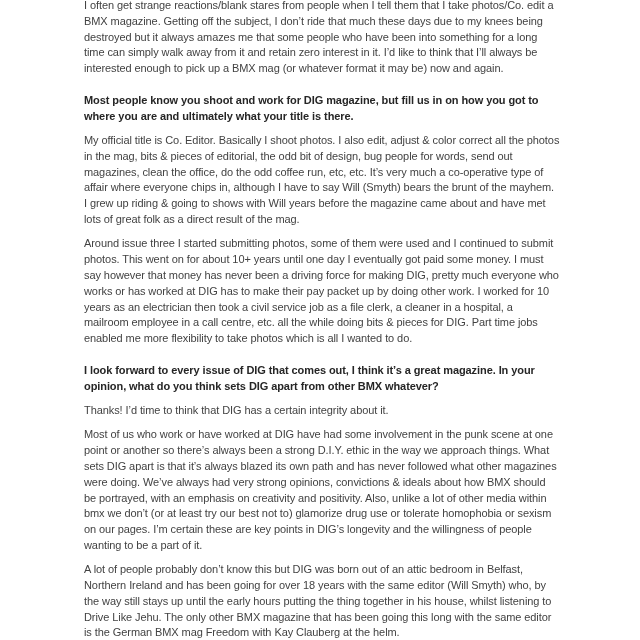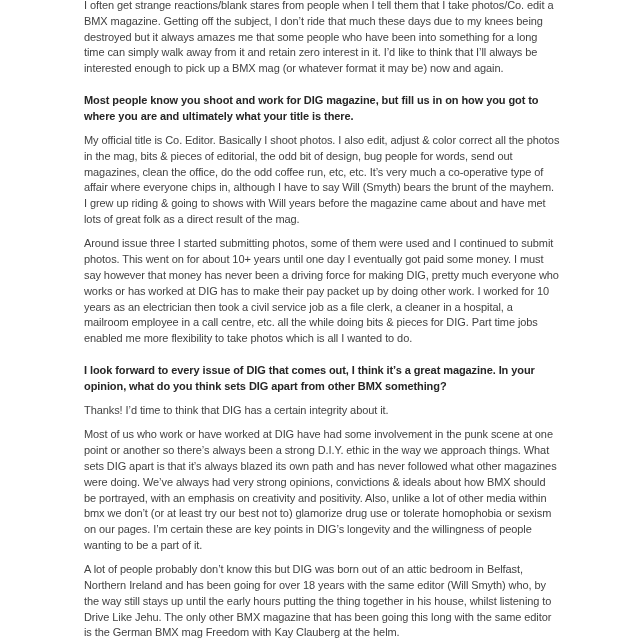--- a/index.html
+++ b/index.html
@@ -35,17 +35,17 @@
   }
 </style>
 </head>
 <body>
 
 <div class="article">
   <p>I often get strange reactions/blank stares from people when I tell them that I take photos/Co. edit a BMX magazine. Getting off the subject, I don’t ride that much these days due to my knees being destroyed but it always amazes me that some people who have been into something for a long time can simply walk away from it and retain zero interest in it. I’d like to think that I’ll always be interested enough to pick up a BMX mag (or whatever format it may be) now and again.</p>
   <p class="q">Most people know you shoot and work for DIG magazine, but fill us in on how you got to where you are and ultimately what your title is there.</p>
   <p>My official title is Co. Editor. Basically I shoot photos. I also edit, adjust &amp; color correct all the photos in the mag, bits &amp; pieces of editorial, the odd bit of design, bug people for words, send out magazines, clean the office, do the odd coffee run, etc, etc. It’s very much a co-operative type of affair where everyone chips in, although I have to say Will (Smyth) bears the brunt of the mayhem. I grew up riding &amp; going to shows with Will years before the magazine came about and have met lots of great folk as a direct result of the mag.</p>
   <p>Around issue three I started submitting photos, some of them were used and I continued to submit photos. This went on for about 10+ years until one day I eventually got paid some money. I must say however that money has never been a driving force for making DIG, pretty much everyone who works or has worked at DIG has to make their pay packet up by doing other work. I worked for 10 years as an electrician then took a civil service job as a file clerk, a cleaner in a hospital, a mailroom employee in a call centre, etc. all the while doing bits &amp; pieces for DIG. Part time jobs enabled me more flexibility to take photos which is all I wanted to do.</p>
-  <p class="q">I look forward to every issue of DIG that comes out, I think it’s a great magazine. In your opinion, what do you think sets DIG apart from other BMX something?</p>
+  <p class="q">I look forward to every issue of DIG that comes out, I think it’s a great magazine. In your opinion, what do you think sets DIG apart from other BMX whatever?</p>
   <p>Thanks! I’d time to think that DIG has a certain integrity about it.</p>
   <p>Most of us who work or have worked at DIG have had some involvement in the punk scene at one point or another so there’s always been a strong D.I.Y. ethic in the way we approach things. What sets DIG apart is that it’s always blazed its own path and has never followed what other magazines were doing. We’ve always had very strong opinions, convictions &amp; ideals about how BMX should be portrayed, with an emphasis on creativity and positivity. Also, unlike a lot of other media within bmx we don’t (or at least try our best not to) glamorize drug use or tolerate homophobia or sexism on our pages. I’m certain these are key points in DIG’s longevity and the willingness of people wanting to be a part of it.</p>
   <p>A lot of people probably don’t know this but DIG was born out of an attic bedroom in Belfast, Northern Ireland and has been going for over 18 years with the same editor (Will Smyth) who, by the way still stays up until the early hours putting the thing together in his house, whilst listening to Drive Like Jehu. The only other BMX magazine that has been going this long with the same editor is the German BMX mag Freedom with Kay Clauberg at the helm.</p>
 </div>
 
 </body></html>

